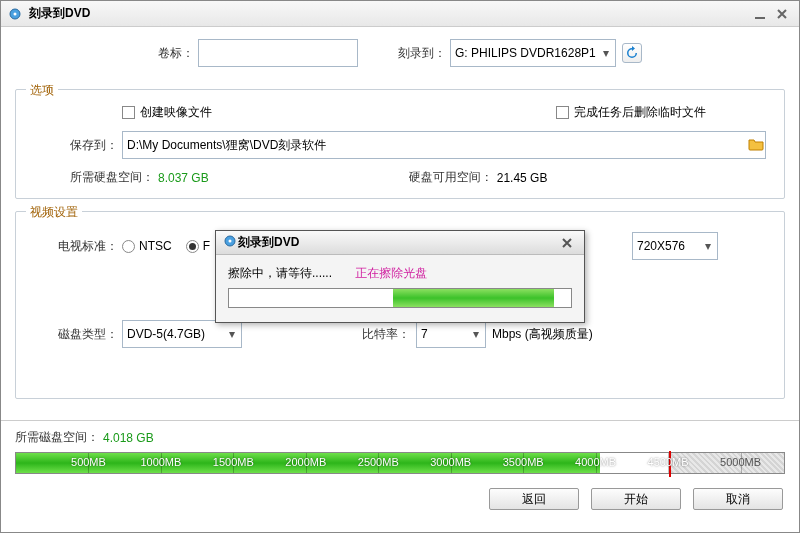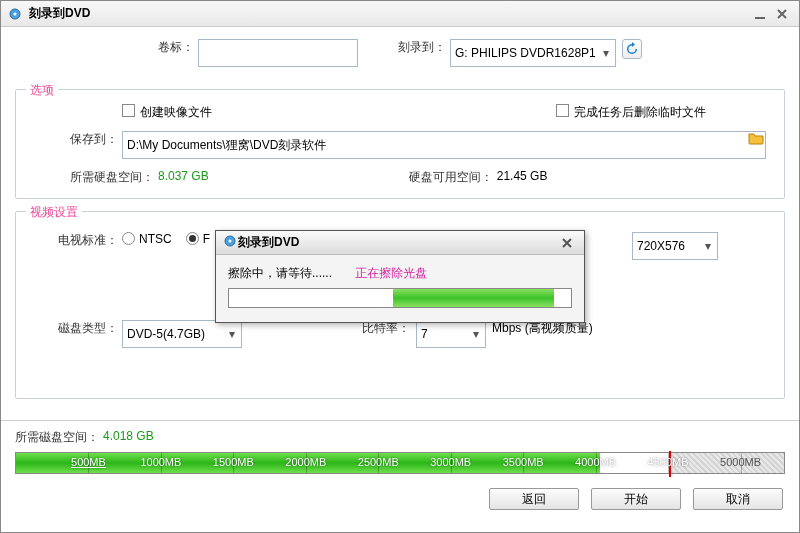--- a/index.html
+++ b/index.html
@@ -3,27 +3,27 @@
 <meta charset="utf-8">
 <style>
 *{box-sizing:border-box;margin:0;padding:0;font-family:"Microsoft YaHei",SimSun,Arial,sans-serif;font-size:12px}
 body{background:#fff}
 .window{width:800px;height:533px;border:1px solid #888;background:#fff;position:relative;overflow:hidden}
 .titlebar{height:26px;background:linear-gradient(#f8f8f8,#e8e8e8);border-bottom:1px solid #ccc;display:flex;align-items:center;padding:0 6px}
 .titlebar .appicon{width:16px;height:14px;margin-right:6px}
 .titlebar .ttl{font-weight:bold;flex:1}
 .winbtn{width:22px;height:18px;display:flex;align-items:center;justify-content:center;color:#666;cursor:pointer}
 .content{padding:12px 14px 0 14px}
-.row{display:flex;margin-bottom:10px}
+.row{display:flex;align-items:center;margin-bottom:10px}
 .lbl{color:#333}
 input[type=text],.sel{height:28px;border:1px solid #a8b8c8;background:#fff;padding:0 4px;font-size:12px}
 .sel{display:flex;align-items:center;justify-content:space-between;padding-right:2px}
 .sel .arrow{width:14px;height:14px;display:flex;align-items:center;justify-content:center;color:#555}
 .fieldset{border:1px solid #c8d0d8;border-radius:2px;margin:6px 0 12px 0;padding:14px 16px 12px 16px;position:relative}
-.legend{position:absolute;top:-8px;left:10px;background:#fff;padding:0 4px;color:#ec4899}
+.legend{position:absolute;top:-8px;left:10px;background:#fff;padding:0 4px;color:#a16207}
 .chk{width:13px;height:13px;border:1px solid #888;background:#fff;margin-right:5px;display:inline-block;vertical-align:middle}
 .radio{width:13px;height:13px;border:1px solid #888;border-radius:50%;background:#fff;margin-right:4px;display:inline-block;vertical-align:middle;position:relative}
 .radio.sel-on::after{content:"";position:absolute;top:2px;left:2px;width:7px;height:7px;border-radius:50%;background:#333}
 .green-t{color:#1a9a1a}
 .folder-icn{display:inline-block}
 .refresh-btn{width:20px;height:20px;border:1px solid #a8b8c8;border-radius:3px;display:flex;align-items:center;justify-content:center;margin-left:6px;cursor:pointer;background:linear-gradient(#fff,#eee)}
 .disk-section{border-top:1px solid #ccc;margin-top:21px;padding:8px 14px 0 14px}
 .disk-bar{position:relative;height:22px;border:1px solid #888;margin-top:6px;background:#fff}
 .disk-fill{position:absolute;top:0;left:0;height:100%;background:linear-gradient(#6ee04a,#2db51a,#6ee04a)}
 .gray-zone{position:absolute;top:0;right:0;height:100%;background:repeating-linear-gradient(45deg,#e8e8e8,#e8e8e8 2px,#d4d4d4 2px,#d4d4d4 4px)}
@@ -151,21 +151,21 @@
     <div class="row" style="margin-bottom:2px">
       <span class="lbl">所需磁盘空间：</span>
       <span class="green-t" style="margin-left:4px">4.018 GB</span>
     </div>
     <div class="disk-bar">
       <div class="disk-fill" id="diskfill" style="width: 76%;"></div>
       <div class="gray-zone" id="grayzone" style="left: 85%; right: 0px;"></div>
       <div class="red-line" id="redline" style="left: 85%;"></div>
       <div class="ticks" id="ticks">
           <div class="tick" style="left: 9.43396%;"></div>
-          <div class="tick-lbl" style="left: 9.43396%; text-decoration: underline;">500MB</div>
+          <div class="tick-lbl" style="left: 9.43396%;">500MB</div>
           <div class="tick" style="left: 18.8679%;"></div>
           <div class="tick-lbl" style="left: 18.8679%;">1000MB</div>
           <div class="tick" style="left: 28.3019%;"></div>
           <div class="tick-lbl" style="left: 28.3019%;">1500MB</div>
           <div class="tick" style="left: 37.7358%;"></div>
           <div class="tick-lbl" style="left: 37.7358%;">2000MB</div>
           <div class="tick" style="left: 47.1698%;"></div>
           <div class="tick-lbl" style="left: 47.1698%;">2500MB</div>
           <div class="tick" style="left: 56.6038%;"></div>
           <div class="tick-lbl" style="left: 56.6038%;">3000MB</div>

